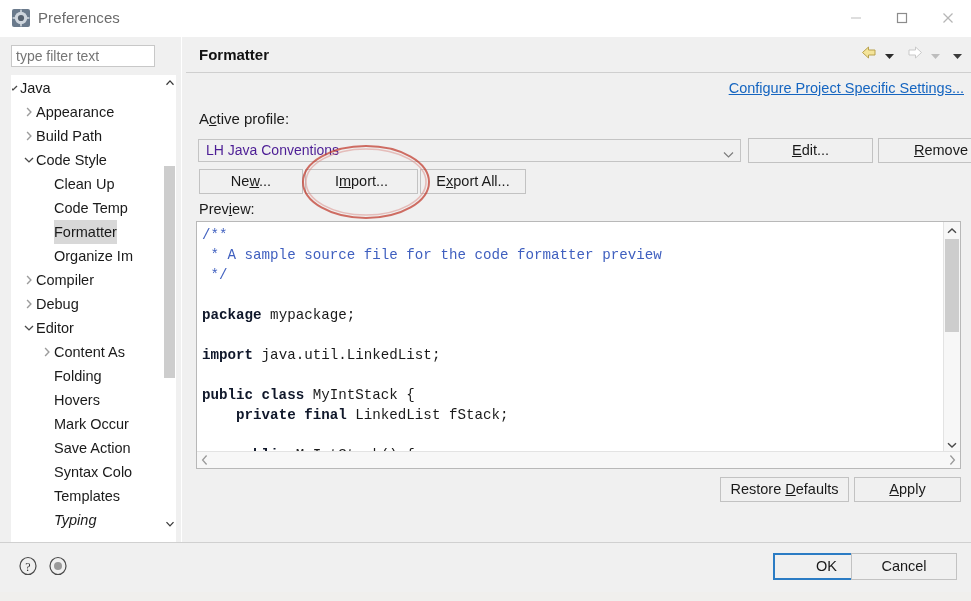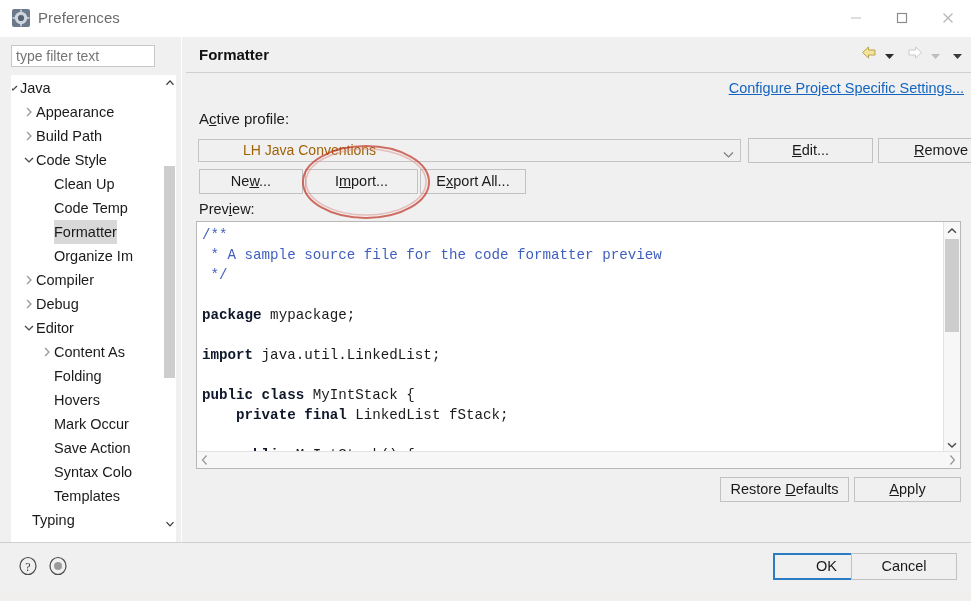--- a/index.html
+++ b/index.html
@@ -131,21 +131,21 @@
   }
   .lbl-active .acc { text-decoration: underline; }
 
   .combo {
     position: absolute; left: 12px; top: 102px; width: 543px; height: 23px;
     background: #f0f0f0; border: 1px solid #c4c4c4;
     box-sizing: border-box;
   }
   .combo .val {
     position: absolute; left: 7px; top: 2px;
-    font-size: 14px; color: #a16207; margin-left: 37px;
+    font-size: 14px; color: #4c1d95;
   }
   .combo .chev {
     position: absolute; right: 6px; top: 5px; color: #6e6e6e;
   }
 
   .btn {
     position: absolute; height: 25px;
     background: #f0f0f0; border: 1px solid #c2c2c2;
     box-sizing: border-box;
     font-family: "Liberation Sans", sans-serif;
@@ -334,21 +334,21 @@
               <svg width="7" height="10" viewBox="0 0 7 10">
                 <polyline points="1.6,1 5.4,5 1.6,9" fill="none" stroke="#9c9c9c" stroke-width="1.4"></polyline>
               </svg>
             </span><span class="label" style="margin-left: 42px;">Content As</span></div>
           <div class="tree-item"><span class="label" style="margin-left: 42px;">Folding</span></div>
           <div class="tree-item"><span class="label" style="margin-left: 42px;">Hovers</span></div>
           <div class="tree-item"><span class="label" style="margin-left: 42px;">Mark Occur</span></div>
           <div class="tree-item"><span class="label" style="margin-left: 42px;">Save Action</span></div>
           <div class="tree-item"><span class="label" style="margin-left: 42px;">Syntax Colo</span></div>
           <div class="tree-item"><span class="label" style="margin-left: 42px;">Templates</span></div>
-          <div class="tree-item"><span class="label" style="margin-left: 20px;">Typing</span></div>
+          <div class="tree-item"><span class="label" style="margin-left: 42px; font-style: italic;">Typing</span></div>
         </div>
 
       <div class="tree-vsb">
         <div class="sb-arrow" style="top:0px;">
           <svg width="9" height="7" viewBox="0 0 9 7">
               <polyline points="1,5.2 4.5,1.4 8,5.2" fill="none" stroke="#3c3c3c" stroke-width="1.3"></polyline>
             </svg>
         </div>
         <div class="tree-vsb-thumb"></div>
         <div class="sb-arrow" style="bottom:0px;">

